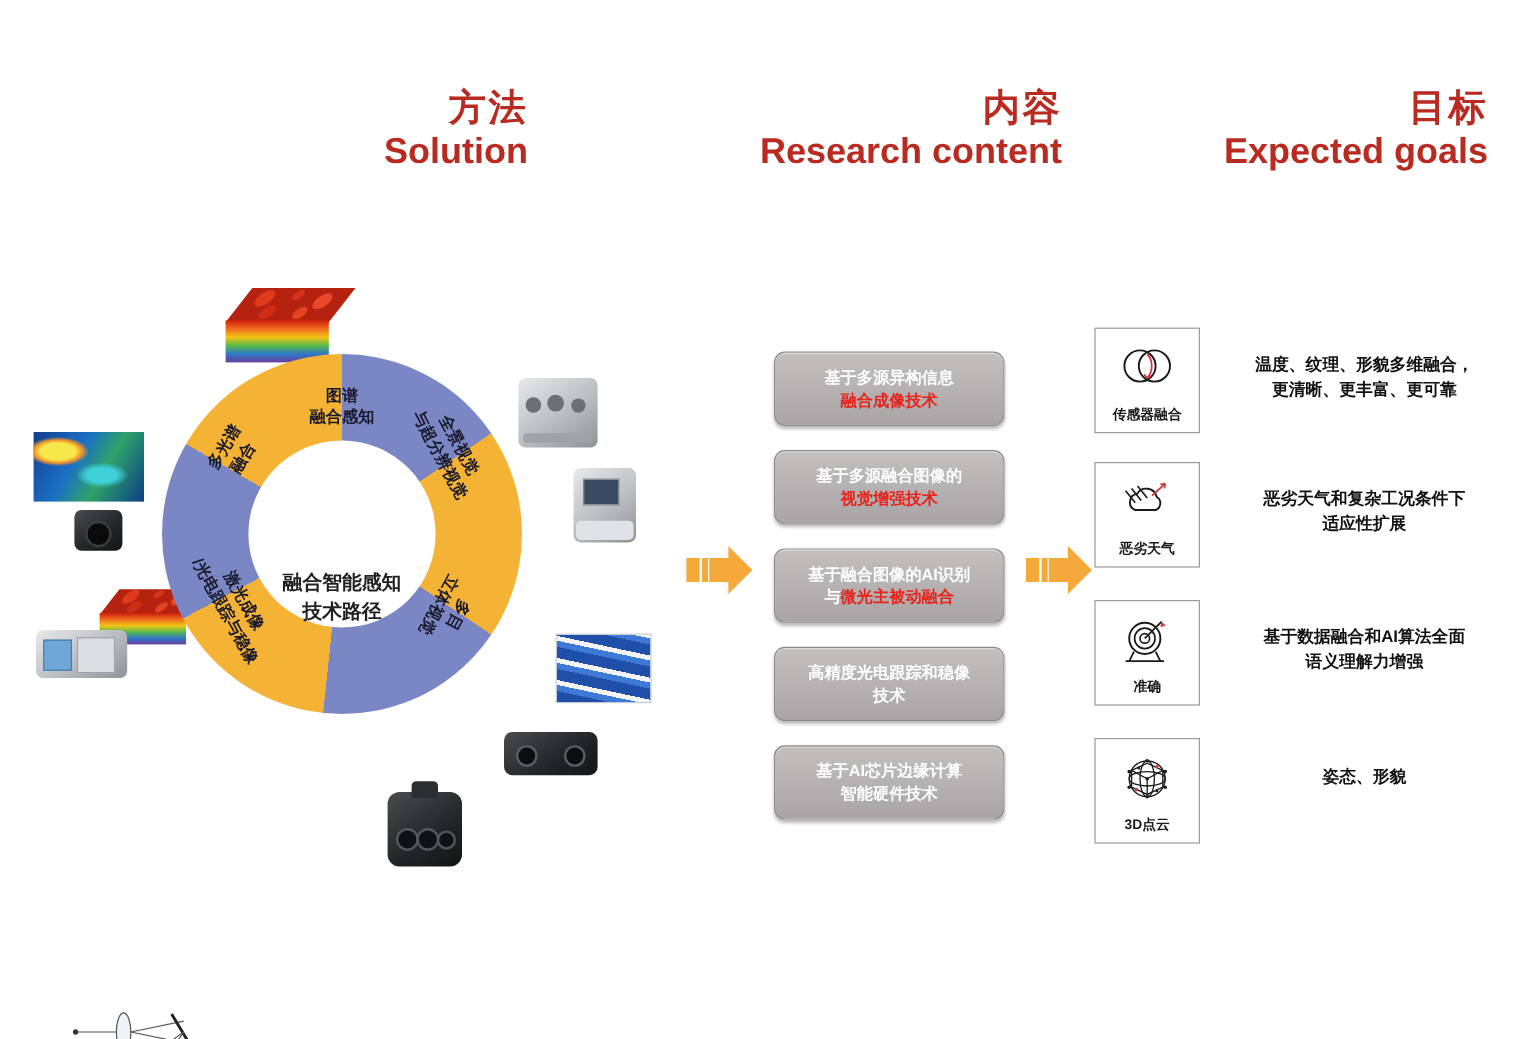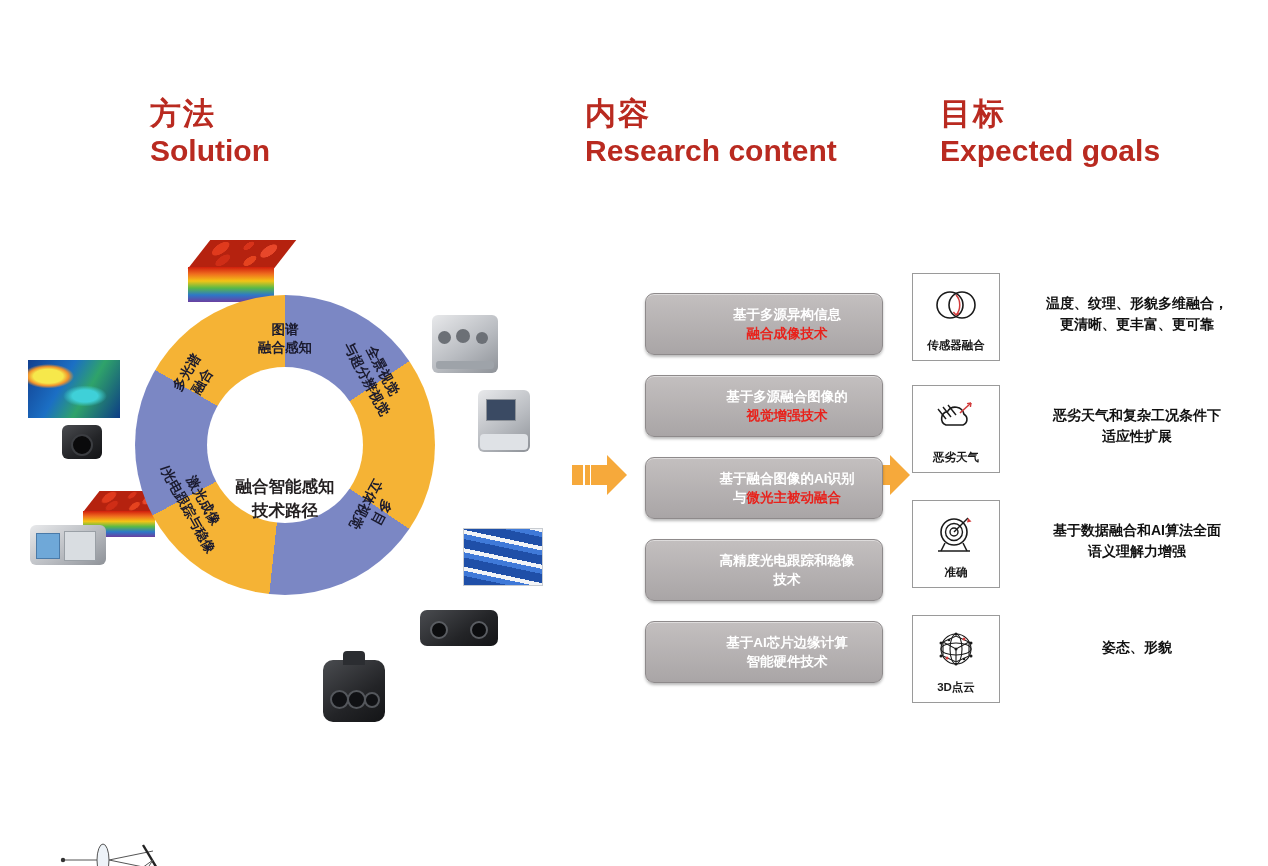--- a/index.html
+++ b/index.html
@@ -5,21 +5,21 @@
 <style>
   html,body{margin:0;padding:0;}
   body{
     width:1268px;height:866px;background:#ffffff;overflow:hidden;
     font-family:"Liberation Sans","DejaVu Sans",sans-serif;
     position:relative;
   }
   .stage{position:absolute;inset:0;}
 
   
-  .col-head{position:absolute;text-align:left;color:#b92a20;font-weight:bold;line-height:1.18;margin-top:24px;}
+  .col-head{position:absolute;text-align:right;color:#b92a20;font-weight:bold;line-height:1.18;}
   .col-head .cn{font-size:31px;letter-spacing:2px;display:block;}
   .col-head .en{font-size:30px;display:block;}
   #head-solution{left:150px;top:72px;width:290px;}
   #head-content{left:585px;top:72px;width:300px;}
   #head-goals{left:940px;top:72px;width:300px;}
 
   
   #wheel{position:absolute;left:135px;top:295px;width:300px;height:300px;}
   #wheel .ring{position:absolute;inset:0;border-radius:50%;}
   #wheel .hole{
@@ -91,21 +91,21 @@
   .arrow .head{position:absolute;left:35px;top:0;width:0;height:0;
       border-top:20px solid transparent;border-bottom:20px solid transparent;border-left:20px solid #f6a93b;}
 
   
   .rc-box{
     position:absolute;left:645px;width:190px;height:60px;border-radius:9px;
     background:linear-gradient(#c3bfbf,#a9a5a6);
     border:1px solid #8e8a8b;
     box-shadow:0 2px 3px rgba(0,0,0,.28), inset 0 1px 0 rgba(255,255,255,.45);
     display:flex;align-items:center;justify-content:center;text-align:center;
-    font-size:13.5px;font-weight:bold;color:#ffffff;line-height:1.42;padding-left:46px;
+    font-size:13.5px;font-weight:bold;color:#ffffff;line-height:1.42;
   }
   .rc-box .hl{color:#e8221c;}
 
   
   .goal-card{
     position:absolute;left:912px;width:88px;height:88px;background:#fff;
     border:1.6px solid #9a9a9a;display:flex;flex-direction:column;
     align-items:center;justify-content:flex-start;padding-top:9px;box-sizing:border-box;
   }
   .goal-card .gi{width:52px;height:48px;display:block;}

